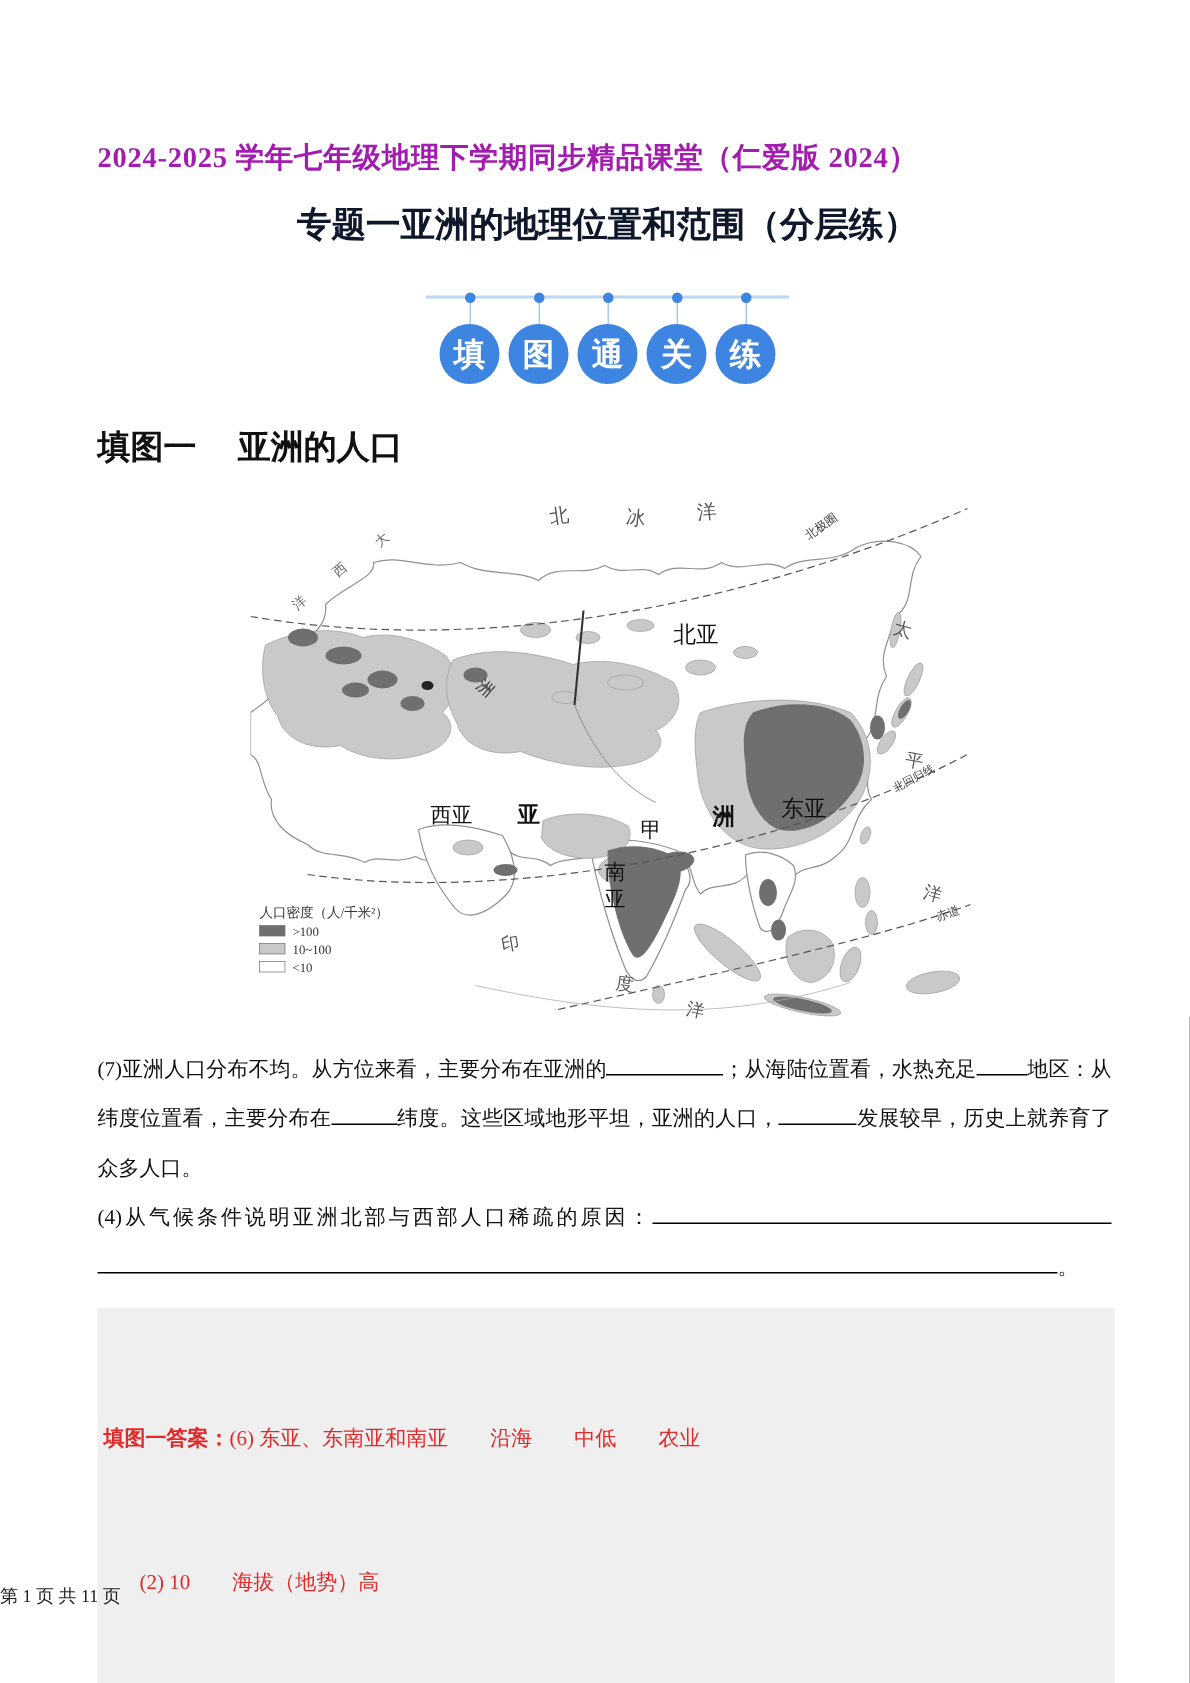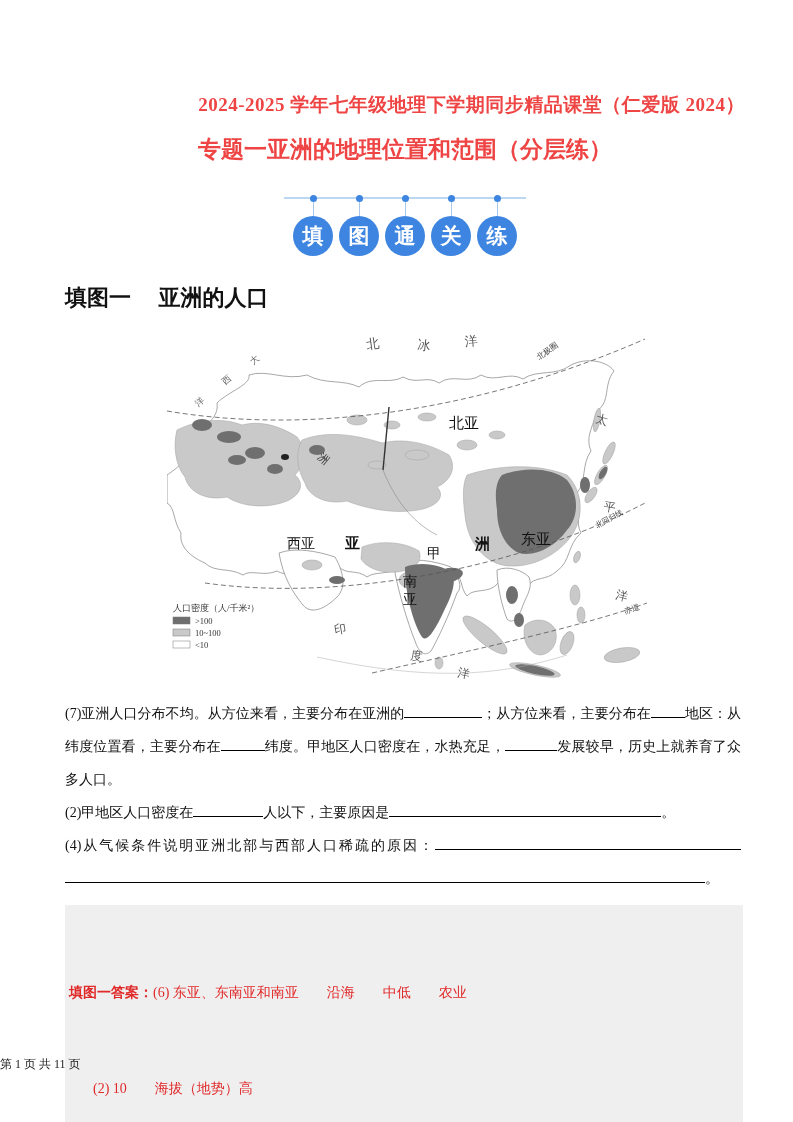--- a/index.html
+++ b/index.html
@@ -3,22 +3,22 @@
 <meta charset="utf-8">
 <style>
   html,body { margin:0; padding:0; background:#888; }
   .page {
     position:relative; width:793px; height:1122px; margin:0 auto;
     background:#ffffff; overflow:hidden;
     font-family:"Liberation Serif","DejaVu Serif",serif; color:#111;
   }
   .content { position:absolute; left:65px; top:0; width:680px; }
   .doc-title {
-    margin-top:92px; text-align:right; font-size:19px; font-weight:bold;
-    color:#ef4444; letter-spacing:0.5px;
+    margin-top:92px; text-align:left; font-size:19px; font-weight:bold;
+    color:#a21caf; letter-spacing:0.5px;
   }
   .doc-subtitle {
     margin-top:16px; text-align:center; font-size:23px; font-weight:bold;
   }
   
   .badge-strip { position:relative; width:230px; margin:30px auto 0 auto; height:62px; }
   .badge-line { position:absolute; left:-6px; right:-6px; top:2px; height:2px; }
   .badge-items { position:absolute; left:0; top:0; width:100%; display:flex; }
   .badge-col { width:46px; display:flex; flex-direction:column; align-items:center; }
   .badge-dot { width:7px; height:7px; border-radius:50%; margin-top:0px; }
@@ -44,21 +44,21 @@
   .ans-indent { margin-left:24px; }
   .footer { position:absolute; left:0; width:100%; top:1056px; text-align:left; font-size:12px; color:#222; }
 </style>
 </head>
 <body>
 
 <div class="page">
   <div class="content">
 
     <div class="doc-title">2024-2025 学年七年级地理下学期同步精品课堂（仁爱版 2024）</div>
-    <div class="doc-subtitle" id="subtitle" style="color: #ef4444;">专题一亚洲的地理位置和范围（分层练）</div>
+    <div class="doc-subtitle" id="subtitle" style="color: #0f172a;">专题一亚洲的地理位置和范围（分层练）</div>
 
     <div class="badge-strip">
       <div class="badge-line" id="badge-line" style="background: rgb(188, 215, 242);"></div>
       <div class="badge-items" id="badge-items">
           <div class="badge-col">
             <div class="badge-dot" style="background: rgb(61, 133, 224);"></div>
             <div class="badge-stem" style="background: rgb(168, 201, 236);"></div>
             <div class="badge-circle" style="background: rgb(61, 133, 224);">填</div>
           </div>
           <div class="badge-col">
@@ -183,22 +183,21 @@
             <text x="430" y="203" font-size="7.5" fill="#444444" transform="rotate(-28 430 203)">北回归线</text>
             <text x="168" y="309" font-size="12" fill="#555555" transform="rotate(-10 168 309)">印</text>
             <text x="243" y="334" font-size="12" fill="#555555" transform="rotate(8 243 334)">度</text>
             <text x="290" y="351" font-size="12" fill="#555555" transform="rotate(12 290 351)">洋</text>
             <text x="458" y="289" font-size="8" fill="#444444" transform="rotate(-18 458 289)">赤道</text>
           </g>
       </svg>
     </div>
 
     <div class="questions" id="questions">
-        <div class="question"><span>(7)亚洲人口分布不均。从方位来看，主要分布在亚洲的</span><span class="blank" style="width: 78px;"></span><span>；从方位来看，主要分布在</span><span class="blank" style="width: 34px;"></span><span>地区：从纬度位置看，主要分布在</span><span class="blank" style="width: 44px;"></span><span>纬度。甲地区人口密度在，水热充足，</span><span class="blank" style="width: 52px;"></span><span>发展较早，历史上就养育了众多人口。</span></div>
-        <div class="question"><span>(2)甲地区人口密度在</span><span class="blank" style="width: 70px;"></span><span>人以下，主要原因是</span><span class="blank" style="width: 272px;"></span><span>。</span></div>
+        <div class="question"><span>(7)亚洲人口分布不均。从方位来看，主要分布在亚洲的</span><span class="blank" style="width: 78px;"></span><span>；从海陆位置看，水热充足</span><span class="blank" style="width: 34px;"></span><span>地区：从纬度位置看，主要分布在</span><span class="blank" style="width: 44px;"></span><span>纬度。这些区域地形平坦，亚洲的人口，</span><span class="blank" style="width: 52px;"></span><span>发展较早，历史上就养育了众多人口。</span></div>
         <div class="question"><span>(4)从气候条件说明亚洲北部与西部人口稀疏的原因：</span><span class="blank" style="width: 306px;"></span><span class="blank" style="width: 640px;"></span><span>。</span></div>
       </div>
 
     <div class="ans-block" id="ans-block" style="background: rgb(240, 239, 240); color: rgb(224, 42, 42);">
       <div class="ans-line"><span class="ans-label">填图一答案：</span><span>(6) 东亚、东南亚和南亚　　沿海　　中低　　农业</span></div>
       <div class="ans-line ans-indent">(2) 10　　海拔（地势）高</div>
       
       
     </div>
   </div>

